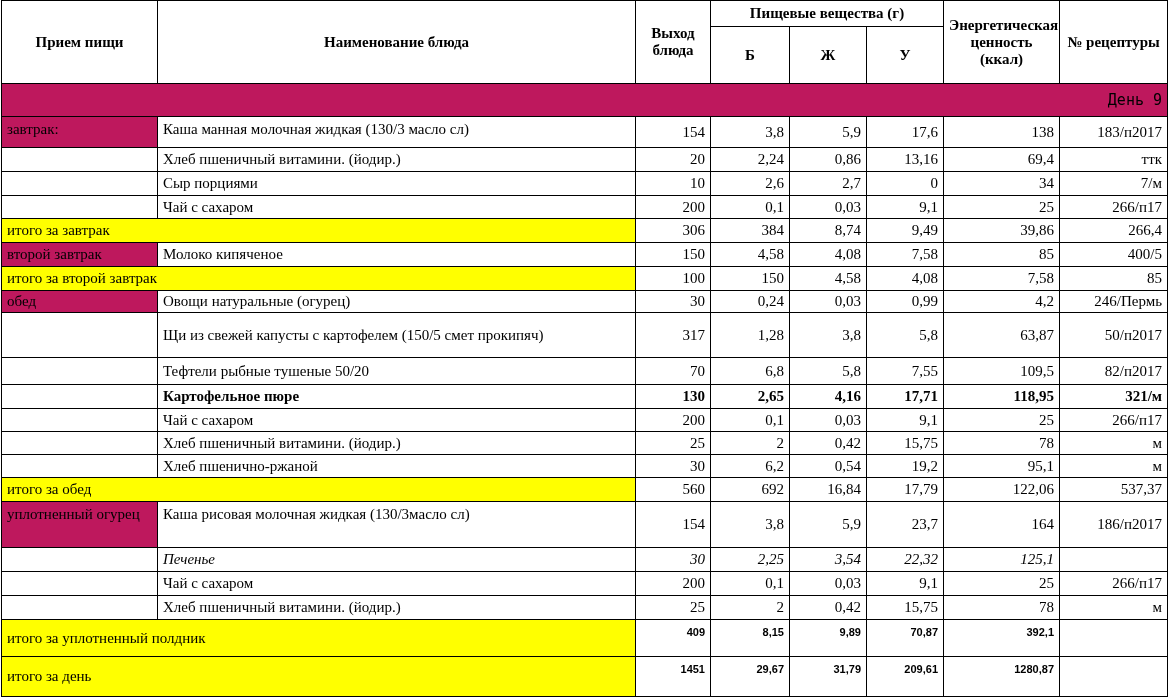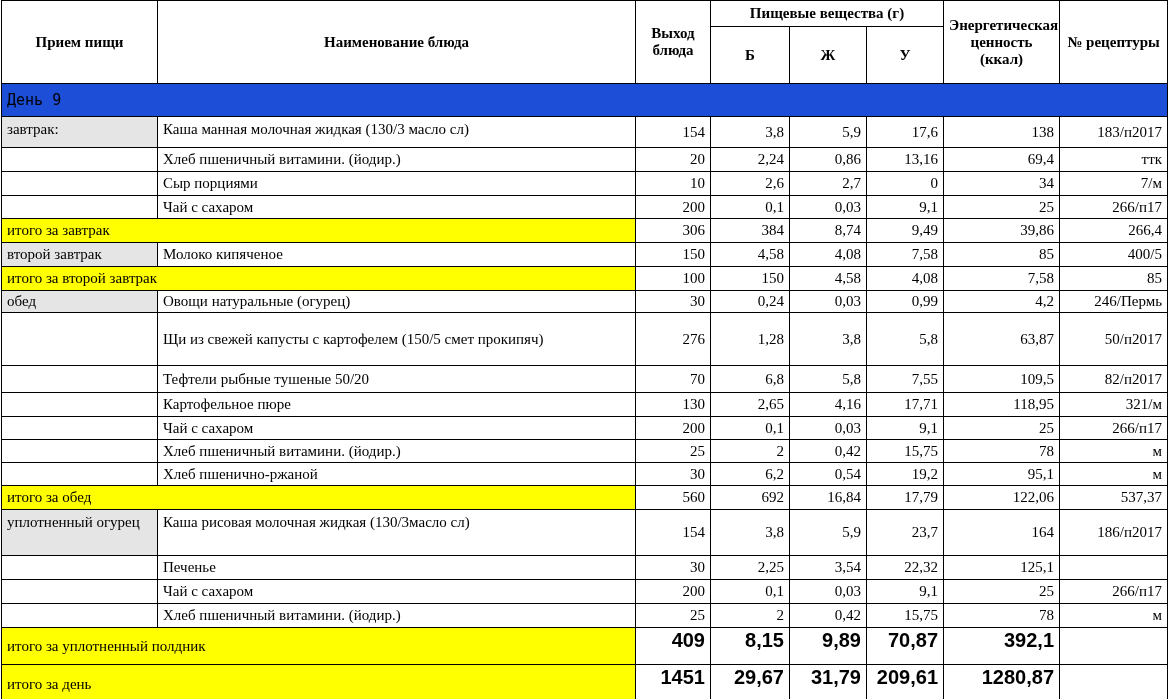--- a/index.html
+++ b/index.html
@@ -1,25 +1,25 @@
 <!DOCTYPE html>
 <html><head>
 <meta charset="utf-8">
 <style>
   html, body { margin:0; padding:0; background:#ffffff; }
   body { width:1171px; height:699px; position:relative; overflow:hidden; font-family:"Liberation Serif", serif; color:#000; }
   table.menu { position:absolute; left:1px; top:0; border-collapse:collapse; table-layout:fixed; width:1166px; }
   table.menu td { border:1px solid #000; padding:0 5px; font-size:15px; line-height:17px; overflow:hidden; vertical-align:middle; }
   .hdr td { font-weight:bold; text-align:center; font-size:15px; }
-  .day td { background:#1d4ed8; text-align:left; font-family:"DejaVu Sans Mono", monospace; font-size:20px; padding-right:6px; }
-  .meal { background:#e5e5e5; }
+  .day td { background:#be185d; text-align:right; font-family:"DejaVu Sans Mono", monospace; font-size:20px; padding-right:6px; }
+  .meal { background:#be185d; }
   .num { text-align:right; }
   .tot td { font-weight:normal; }
   .tot td.lbl { background:#ffff00; }
-  .sans td.n { font-family:"Liberation Sans", sans-serif; font-weight:bold; vertical-align:top; padding-top:4px; font-size:20px; }
+  .sans td.n { font-family:"Liberation Sans", sans-serif; font-weight:bold; vertical-align:top; padding-top:4px; font-size:11px; }
   .sans td.lbl { vertical-align:middle; }
   .top td.meal, .top td.dish { vertical-align:top; padding-top:4px; }
   .thick td { border-bottom:2px solid #000; }
 </style>
 </head>
 <body>
 
 <table class="menu">
   <colgroup>
     <col style="width:156px">
@@ -119,41 +119,41 @@
       <tr style="height: 22px; padding-left: 47px;">
         <td class="meal">обед</td>
         <td class="dish">Овощи натуральные (огурец)</td>
         <td class="num n">30</td>
         <td class="num n">0,24</td>
         <td class="num n">0,03</td>
         <td class="num n">0,99</td>
         <td class="num n">4,2</td>
         <td class="num n">246/Пермь</td>
       </tr>
-      <tr style="height: 53px;">
+      <tr style="height: 45px;">
         <td></td>
         <td class="dish">Щи из свежей капусты с картофелем (150/5 смет прокипяч)</td>
-        <td class="num n">276</td>
+        <td class="num n">317</td>
         <td class="num n">1,28</td>
         <td class="num n">3,8</td>
         <td class="num n">5,8</td>
         <td class="num n">63,87</td>
         <td class="num n">50/п2017</td>
       </tr>
       <tr style="height: 27px; margin-top: 44px;">
         <td></td>
         <td class="dish">Тефтели рыбные тушеные 50/20</td>
         <td class="num n">70</td>
         <td class="num n">6,8</td>
         <td class="num n">5,8</td>
         <td class="num n">7,55</td>
         <td class="num n">109,5</td>
         <td class="num n">82/п2017</td>
       </tr>
-      <tr style="height: 24px;">
+      <tr style="height: 24px; font-weight: bold;">
         <td></td>
         <td class="dish">Картофельное пюре</td>
         <td class="num n">130</td>
         <td class="num n">2,65</td>
         <td class="num n">4,16</td>
         <td class="num n">17,71</td>
         <td class="num n">118,95</td>
         <td class="num n">321/м</td>
       </tr>
       <tr style="height: 23px;">
@@ -198,21 +198,21 @@
       <tr class="top" style="height: 46px;">
         <td class="meal">уплотненный огурец</td>
         <td class="dish">Каша рисовая молочная жидкая (130/3масло сл)</td>
         <td class="num n">154</td>
         <td class="num n">3,8</td>
         <td class="num n">5,9</td>
         <td class="num n">23,7</td>
         <td class="num n">164</td>
         <td class="num n">186/п2017</td>
       </tr>
-      <tr style="height: 24px;">
+      <tr style="height: 24px; font-style: italic;">
         <td></td>
         <td class="dish">Печенье</td>
         <td class="num n">30</td>
         <td class="num n">2,25</td>
         <td class="num n">3,54</td>
         <td class="num n">22,32</td>
         <td class="num n">125,1</td>
         <td class="num n"></td>
       </tr>
       <tr style="height: 24px;">

